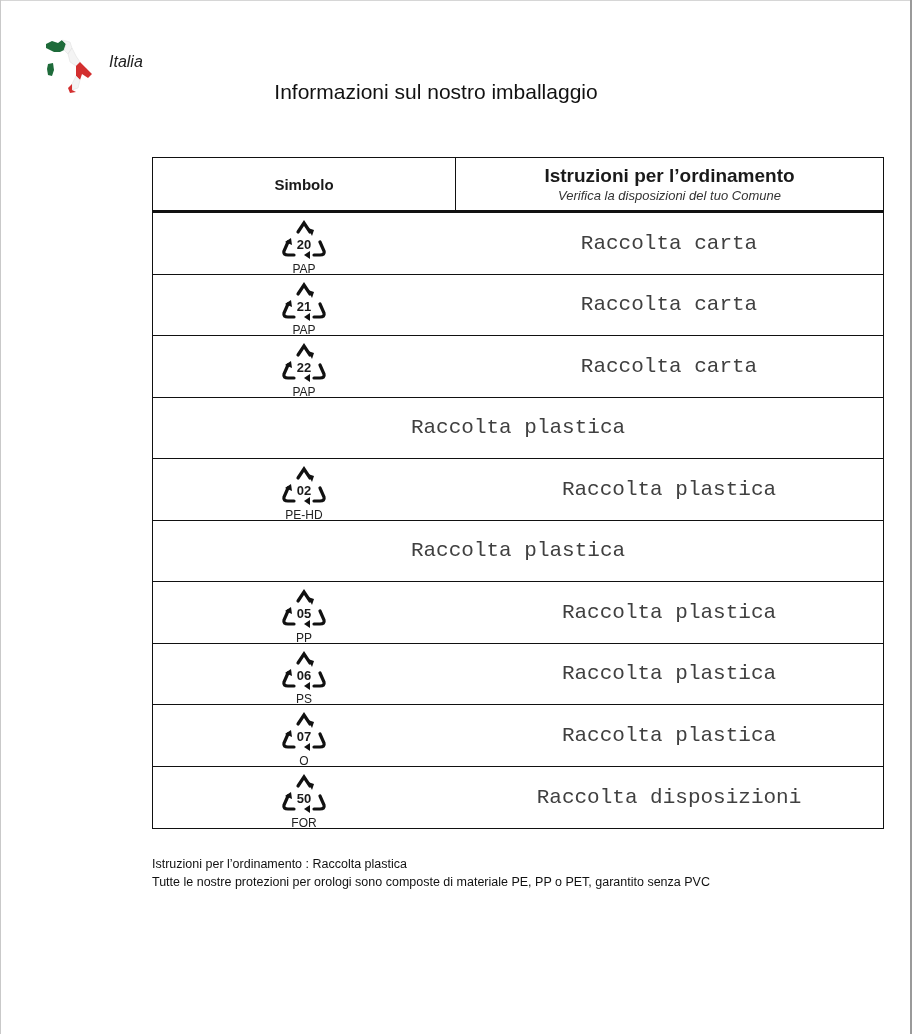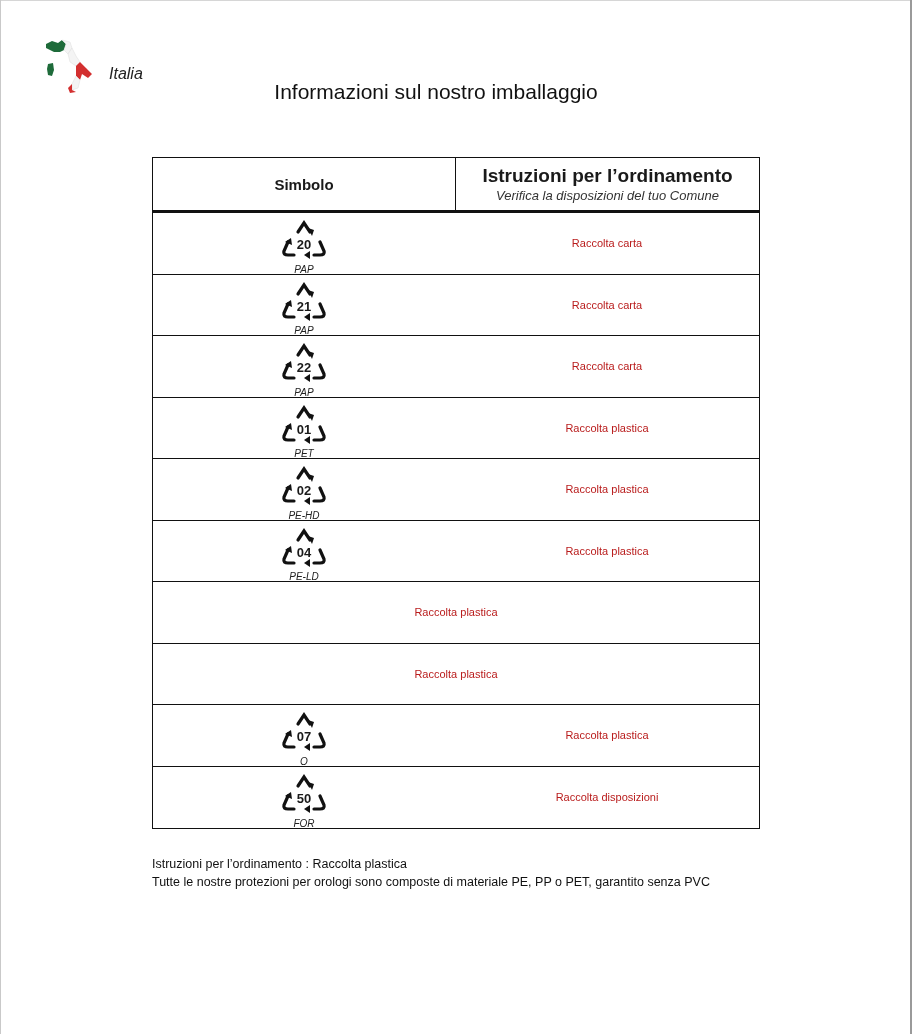--- a/index.html
+++ b/index.html
@@ -5,40 +5,40 @@
     html, body { margin: 0; padding: 0; }
     body {
       width: 912px; height: 1034px; background: #ffffff; position: relative; overflow: hidden;
       font-family: "Liberation Sans", sans-serif; color: #1a1a1a;
     }
     .page-edge-left { position: absolute; left: 0; top: 0; width: 1px; height: 1034px; background: #c9c9c9; }
     .page-edge-right { position: absolute; right: 0; top: 0; width: 2px; height: 1034px; background: #9a9a9a; }
     .page-edge-top { position: absolute; left: 0; top: 0; width: 912px; height: 1px; background: #d6d6d6; }
 
     .flag { position: absolute; left: 42px; top: 38px; width: 52px; height: 56px; }
-    .country { position: absolute; left: 109px; top: 65px; font-style: italic; font-size: 16px; color: #222; }
+    .country { position: absolute; left: 109px; top: 53px; font-style: italic; font-size: 16px; color: #222; }
     .title { position: absolute; left: 0; width: 872px; top: 80px; text-align: center; font-size: 21px; color: #111; }
 
-    .table { position: absolute; left: 152px; top: 157px; width: 608px; border: 1.5px solid #111; border-top-width: 1px; box-sizing: border-box; }
+    .table { position: absolute; left: 152px; top: 157px; width: 732px; border: 1.5px solid #111; border-top-width: 1px; box-sizing: border-box; }
     .thead { display: flex; height: 52px; border-bottom: 3px solid #111; }
     .th { display: flex; flex-direction: column; align-items: center; justify-content: center; }
     .th-sym { width: 302px; border-right: 1.5px solid #111; font-weight: bold; font-size: 15px; }
     .th-instr { flex: 1; }
     .th-instr .main { font-weight: bold; font-size: 19px; }
     .th-instr .sub { font-style: italic; font-size: 13px; color: #333; margin-top: 1px; }
 
     .row { display: flex; height: 61.5px; border-bottom: 1.5px solid #111; box-sizing: border-box; }
     .row:last-child { border-bottom: none; }
     .cell-sym { width: 302px; display: flex; flex-direction: column; align-items: center; justify-content: center; padding-top: 5px; }
-    .cell-instr { flex: 1; display: flex; align-items: center; justify-content: center; font-size: 11px; color: #b91c1c; }
+    .cell-instr { flex: 1; display: flex; align-items: center; justify-content: center; font-size: 21px; color: #404040; font-family: Liberation Mono, monospace; }
 
     .rsym { position: relative; width: 48px; height: 42px; }
     .rsym svg { position: absolute; left: 0; top: 0; }
     .rsym .code { position: absolute; left: 0; width: 48px; top: 20px; text-align: center; font-weight: bold; font-size: 13px; line-height: 14px; }
-    .abbr { font-size: 10px; line-height: 9px; margin-top: 8px; color: #222; font-style: italic; }
+    .abbr { font-size: 12px; line-height: 9px; margin-top: 8px; color: #222; }
 
     .notes { position: absolute; left: 152px; top: 855px; font-size: 12.5px; line-height: 18px; color: #111; }
   </style>
 </head>
 <body>
 
 <div class="page-edge-top"></div>
 <div class="page-edge-left"></div>
 <div class="page-edge-right"></div>
 
@@ -122,38 +122,20 @@
             <path d="M30 33 L30 41 L24 37 Z"></path>
           </g>
         </svg>
         <div class="code">22</div>
       </div>
       <div class="abbr">PAP</div>
     </div>
     <div class="cell-instr">Raccolta carta</div>
   </div>
       <div class="row">
-    <div class="cell-sym">
-      <div class="rsym">
-        <svg width="48" height="42" viewBox="0 0 48 42">
-          <g fill="none" stroke="#111" stroke-width="3.2" stroke-linecap="round">
-            <path d="M18 14 L24 5 L30 14"></path>
-            <path d="M8 24 L4 33 Q3 37 8 37 L14 37"></path>
-            <path d="M34 37 L40 37 Q45 37 44 33 L40 24"></path>
-          </g>
-          <g fill="#111">
-            <path d="M28 10 L34 12 L32 18 Z"></path>
-            <path d="M5 24 L11 20 L12 27 Z"></path>
-            <path d="M30 33 L30 41 L24 37 Z"></path>
-          </g>
-        </svg>
-        <div class="code">01</div>
-      </div>
-      <div class="abbr">PET</div>
-    </div>
     <div class="cell-instr">Raccolta plastica</div>
   </div>
       <div class="row">
     <div class="cell-sym">
       <div class="rsym">
         <svg width="48" height="42" viewBox="0 0 48 42">
           <g fill="none" stroke="#111" stroke-width="3.2" stroke-linecap="round">
             <path d="M18 14 L24 5 L30 14"></path>
             <path d="M8 24 L4 33 Q3 37 8 37 L14 37"></path>
             <path d="M34 37 L40 37 Q45 37 44 33 L40 24"></path>
@@ -164,44 +146,62 @@
             <path d="M30 33 L30 41 L24 37 Z"></path>
           </g>
         </svg>
         <div class="code">02</div>
       </div>
       <div class="abbr">PE-HD</div>
     </div>
     <div class="cell-instr">Raccolta plastica</div>
   </div>
       <div class="row">
-    <div class="cell-sym">
-      <div class="rsym">
-        <svg width="48" height="42" viewBox="0 0 48 42">
-          <g fill="none" stroke="#111" stroke-width="3.2" stroke-linecap="round">
-            <path d="M18 14 L24 5 L30 14"></path>
-            <path d="M8 24 L4 33 Q3 37 8 37 L14 37"></path>
-            <path d="M34 37 L40 37 Q45 37 44 33 L40 24"></path>
-          </g>
-          <g fill="#111">
-            <path d="M28 10 L34 12 L32 18 Z"></path>
-            <path d="M5 24 L11 20 L12 27 Z"></path>
-            <path d="M30 33 L30 41 L24 37 Z"></path>
-          </g>
-        </svg>
-        <div class="code">04</div>
-      </div>
-      <div class="abbr">PE-LD</div>
-    </div>
-    <div class="cell-instr">Raccolta plastica</div>
-  </div>
-      <div class="row">
-    <div class="cell-instr">Raccolta plastica</div>
-  </div>
-      <div class="row">
+    <div class="cell-instr">Raccolta plastica</div>
+  </div>
+      <div class="row">
+    <div class="cell-sym">
+      <div class="rsym">
+        <svg width="48" height="42" viewBox="0 0 48 42">
+          <g fill="none" stroke="#111" stroke-width="3.2" stroke-linecap="round">
+            <path d="M18 14 L24 5 L30 14"></path>
+            <path d="M8 24 L4 33 Q3 37 8 37 L14 37"></path>
+            <path d="M34 37 L40 37 Q45 37 44 33 L40 24"></path>
+          </g>
+          <g fill="#111">
+            <path d="M28 10 L34 12 L32 18 Z"></path>
+            <path d="M5 24 L11 20 L12 27 Z"></path>
+            <path d="M30 33 L30 41 L24 37 Z"></path>
+          </g>
+        </svg>
+        <div class="code">05</div>
+      </div>
+      <div class="abbr">PP</div>
+    </div>
+    <div class="cell-instr">Raccolta plastica</div>
+  </div>
+      <div class="row">
+    <div class="cell-sym">
+      <div class="rsym">
+        <svg width="48" height="42" viewBox="0 0 48 42">
+          <g fill="none" stroke="#111" stroke-width="3.2" stroke-linecap="round">
+            <path d="M18 14 L24 5 L30 14"></path>
+            <path d="M8 24 L4 33 Q3 37 8 37 L14 37"></path>
+            <path d="M34 37 L40 37 Q45 37 44 33 L40 24"></path>
+          </g>
+          <g fill="#111">
+            <path d="M28 10 L34 12 L32 18 Z"></path>
+            <path d="M5 24 L11 20 L12 27 Z"></path>
+            <path d="M30 33 L30 41 L24 37 Z"></path>
+          </g>
+        </svg>
+        <div class="code">06</div>
+      </div>
+      <div class="abbr">PS</div>
+    </div>
     <div class="cell-instr">Raccolta plastica</div>
   </div>
       <div class="row">
     <div class="cell-sym">
       <div class="rsym">
         <svg width="48" height="42" viewBox="0 0 48 42">
           <g fill="none" stroke="#111" stroke-width="3.2" stroke-linecap="round">
             <path d="M18 14 L24 5 L30 14"></path>
             <path d="M8 24 L4 33 Q3 37 8 37 L14 37"></path>
             <path d="M34 37 L40 37 Q45 37 44 33 L40 24"></path>

